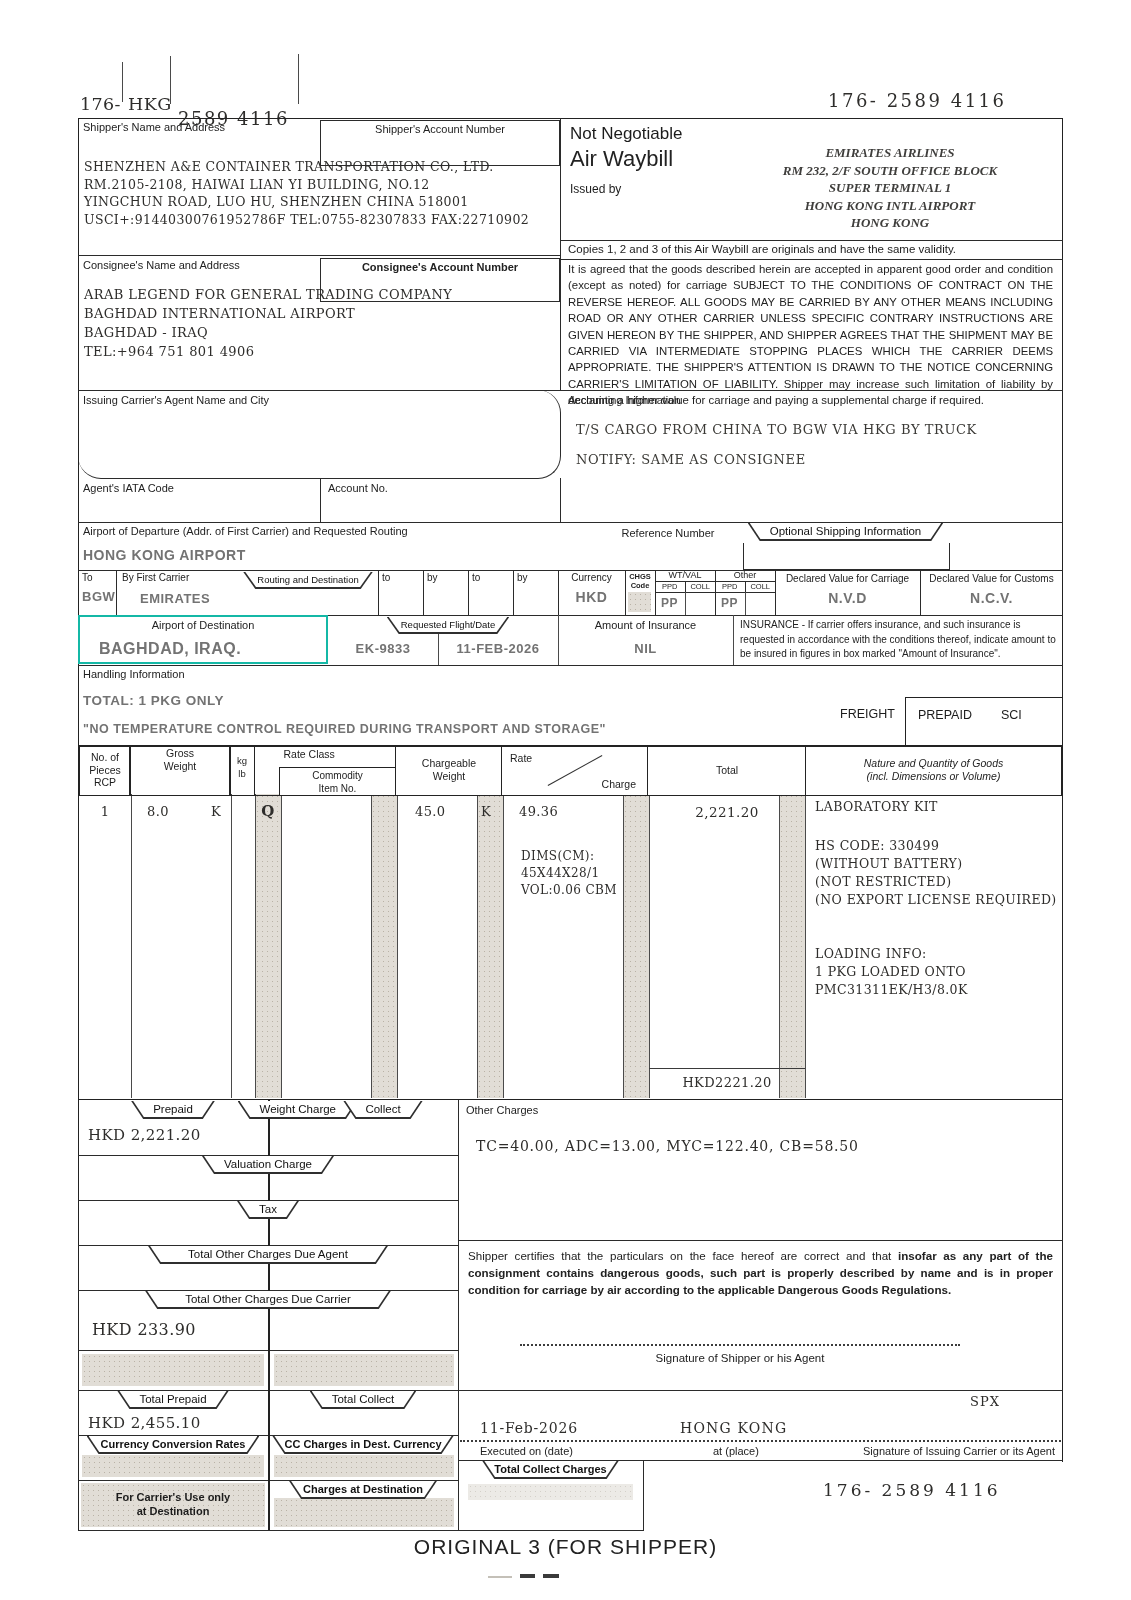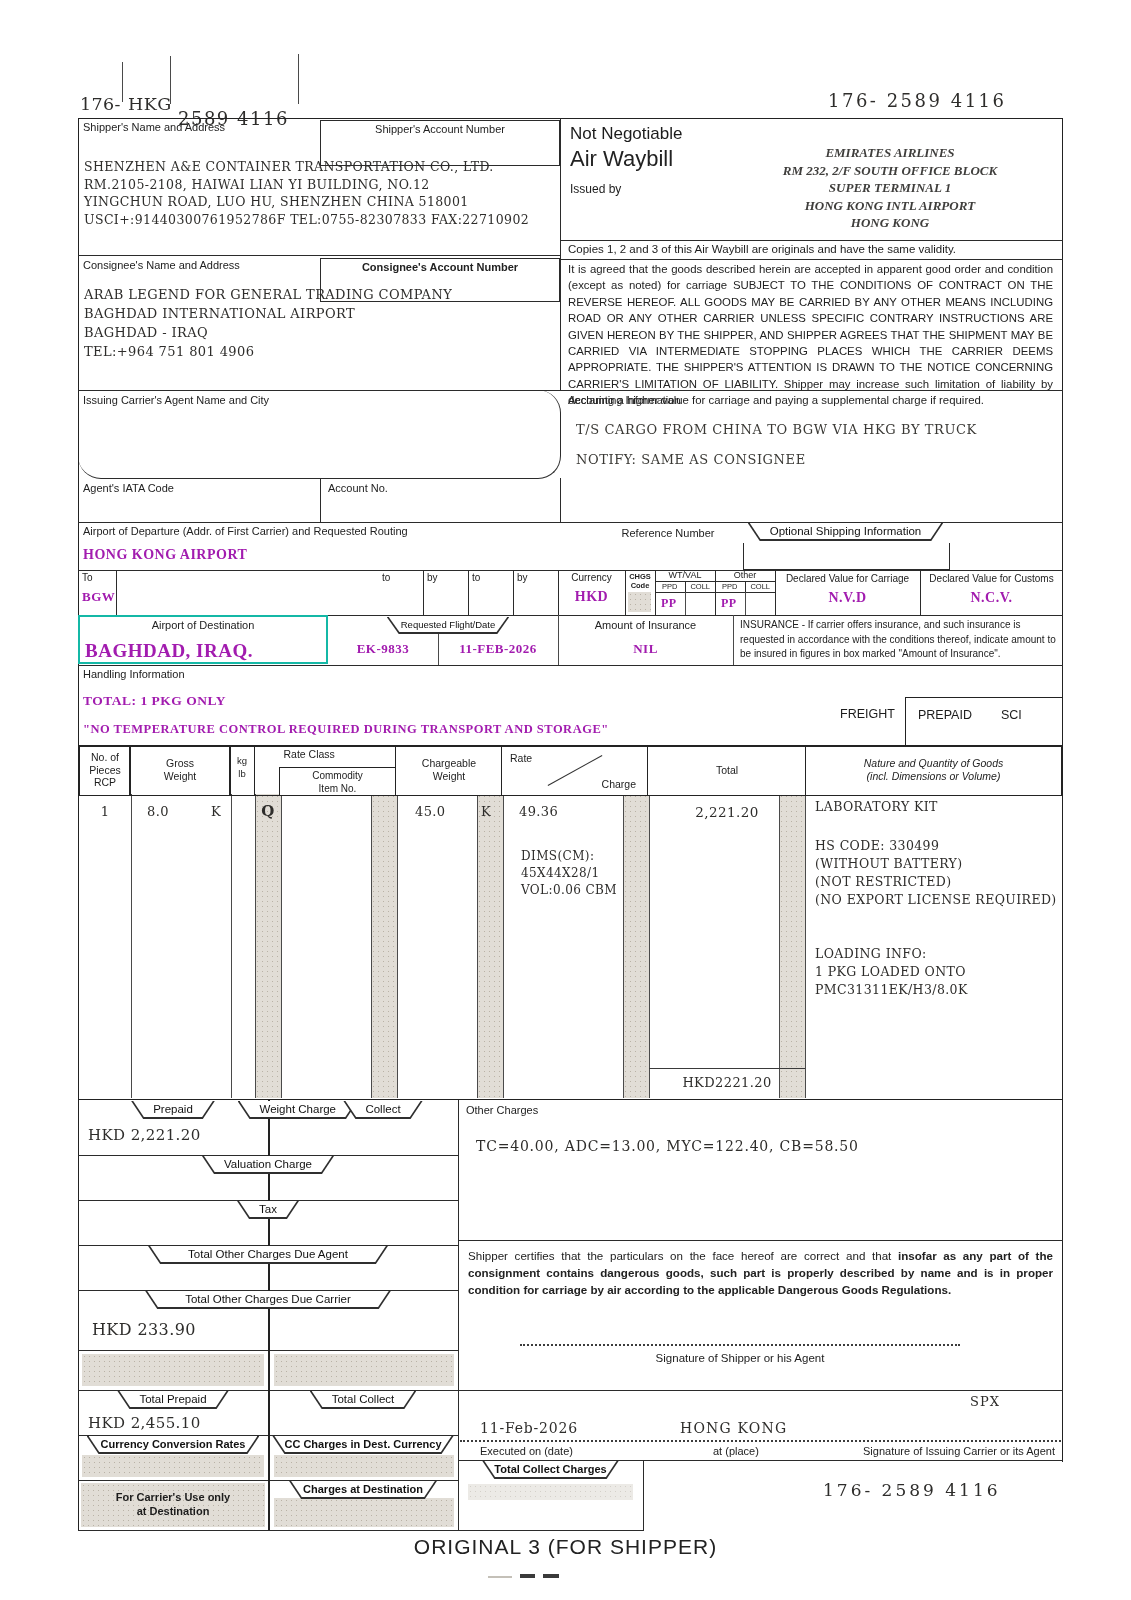--- a/index.html
+++ b/index.html
@@ -20,21 +20,21 @@
   .hl{position:absolute;height:0;border-top:1px solid #3a3a3a;}
   .speck{background-color:#e1ddd6;background-image:radial-gradient(#b9b2a6 .8px,transparent .9px);background-size:5px 5px;}
   .flag{position:relative;display:inline-block;padding:1px 22px 3px;font-size:11.5px;color:#111;white-space:nowrap;z-index:2;line-height:14px;}
   .flag::before{content:"";position:absolute;inset:0;background:#2f2f2f;
      clip-path:polygon(0 0,100% 0,calc(100% - 12px) 100%,12px 100%);z-index:-2;}
   .flag::after{content:"";position:absolute;left:2px;right:2px;top:0;bottom:1.6px;background:#fff;
      clip-path:polygon(0 0,100% 0,calc(100% - 11px) 100%,11px 100%);z-index:-1;}
   .hb{position:absolute;border:1.5px solid #232323;box-sizing:border-box;}
   .hdrtxt{font-size:10.5px;line-height:12.5px;text-align:center;color:#1d1d1d;}
   .dots{border-bottom:2px dotted #3c3c3c;}
-  .val{font-family:Liberation Serif, serif;font-weight:bold;color:#a21caf;letter-spacing:.5px;}
+  .val{font-family:Liberation Sans, sans-serif;font-weight:bold;color:#737373;letter-spacing:.5px;}
 </style>
 </head>
 <body>
 
 <div class="page">
 
   <div class="abs vl" style="left:122px;top:62px;height:40px;"></div>
   <div class="abs vl" style="left:170px;top:56px;height:48px;"></div>
   <div class="abs vl" style="left:298px;top:54px;height:50px;"></div>
 
@@ -121,20 +121,27 @@
         <span class="flag">Optional Shipping Information</span>
       </div>
       <div class="abs" style="left:665px;top:21px;width:205px;height:26px;border:1px solid #2b2b2b;border-top:none;"></div>
     </div>
 
     <div class="abs bb" style="left:0;top:452px;width:985px;height:45px;">
       <div class="abs br" style="left:0;top:0;width:38px;height:45px;">
         <div class="lab10" style="padding:2px 0 0 4px;">To</div>
         <div class="val" style="padding:6px 0 0 4px;font-size:13px;">BGW</div>
       </div>
+      <div class="abs br" style="left:38px;top:0;width:262px;height:45px;">
+        <div class="lab10" style="padding:2px 0 0 6px;">By First Carrier</div>
+        <div class="abs" style="left:122px;top:-1px;width:140px;text-align:center;">
+          <span class="flag" style="font-size:9.5px;padding:1px 14px 2px;">Routing and Destination</span>
+        </div>
+        <div class="val" style="padding:8px 0 0 24px;font-size:13px;">EMIRATES</div>
+      </div>
       <div class="abs br" style="left:300px;top:0;width:45px;height:45px;">
         <div class="lab10" style="padding:2px 0 0 4px;">to</div>
       </div>
       <div class="abs br" style="left:345px;top:0;width:45px;height:45px;">
         <div class="lab10" style="padding:2px 0 0 4px;">by</div>
       </div>
       <div class="abs br" style="left:390px;top:0;width:45px;height:45px;">
         <div class="lab10" style="padding:2px 0 0 4px;">to</div>
       </div>
       <div class="abs br" style="left:435px;top:0;width:45px;height:45px;">
@@ -173,21 +180,21 @@
       </div>
       <div class="abs" style="left:842px;top:0;width:143px;height:45px;">
         <div class="lab10" style="text-align:center;padding-top:3px;">Declared Value for Customs</div>
         <div class="val" style="text-align:center;padding-top:6px;font-size:14px;">N.C.V.</div>
       </div>
     </div>
 
     <div class="abs bb" style="left:0;top:497px;width:985px;height:50px;">
       <div class="abs" style="left:0;top:0;width:250px;height:49px;border:2px solid #14b8a6;box-sizing:border-box;">
         <div class="lab" style="text-align:center;padding-top:2px;">Airport of Destination</div>
-        <div class="val" style="padding:9px 0 0 5px;font-size:19px;">BAGHDAD, IRAQ.</div>
+        <div class="val" style="padding:9px 0 0 19px;font-size:16px;">BAGHDAD, IRAQ.</div>
       </div>
       <div class="abs" style="left:290px;top:-1px;width:160px;text-align:center;">
         <span class="flag" style="font-size:9.5px;padding:1px 14px 2px;">Requested Flight/Date</span>
       </div>
       <div class="abs vl" style="left:360px;top:18px;height:32px;"></div>
       <div class="abs vl" style="left:480px;top:0;height:50px;"></div>
       <div class="abs vl" style="left:655px;top:0;height:50px;"></div>
       <div class="abs val" style="left:250px;top:26px;width:110px;text-align:center;font-size:13px;">EK-9833</div>
       <div class="abs val" style="left:360px;top:26px;width:120px;text-align:center;font-size:13px;">11-FEB-2026</div>
       <div class="abs lab" style="left:480px;top:4px;width:175px;text-align:center;">Amount of Insurance</div>
@@ -224,21 +231,21 @@
       <div class="abs vl" style="left:424px;top:48px;height:304px;"></div>
       <div class="abs vl" style="left:544px;top:48px;height:304px;"></div>
       <div class="abs vl" style="left:570px;top:48px;height:304px;"></div>
       <div class="abs vl" style="left:700px;top:48px;height:304px;"></div>
       <div class="abs vl" style="left:726px;top:48px;height:304px;"></div>
 
       <div class="hb" style="left:0;top:0;width:52px;height:50px;">
         <div class="hdrtxt" style="padding-top:4px;"><span>No. of</span><br><span>Pieces</span><br><span>RCP</span></div>
       </div>
       <div class="hb" style="left:50px;top:0;width:102px;height:50px;">
-        <div class="hdrtxt" style="padding-top:10px;"><span>Gross</span><br><span>Weight</span></div>
+        <div class="hdrtxt" style=""><span>Gross</span><br><span>Weight</span></div>
       </div>
       <div class="hb" style="left:150px;top:0;width:26px;height:50px;">
         <div class="hdrtxt" style="padding-top:8px;font-size:9.5px;"><span>kg</span><br><span>lb</span></div>
       </div>
       <div class="hb" style="left:174.5px;top:0;width:145px;height:50px;background:transparent;">
         <div class="abs" style="left:26px;top:1px;font-size:10.5px;background:#fff;padding:0 3px;">Rate Class</div>
         <div class="abs" style="left:24px;top:20px;width:118px;height:28px;border:1px solid #222;border-bottom:none;background:#fff;box-sizing:border-box;">
           <div class="hdrtxt" style="padding-top:2px;font-size:10px;"><span>Commodity</span><br><span>Item No.</span></div>
         </div>
       </div>

